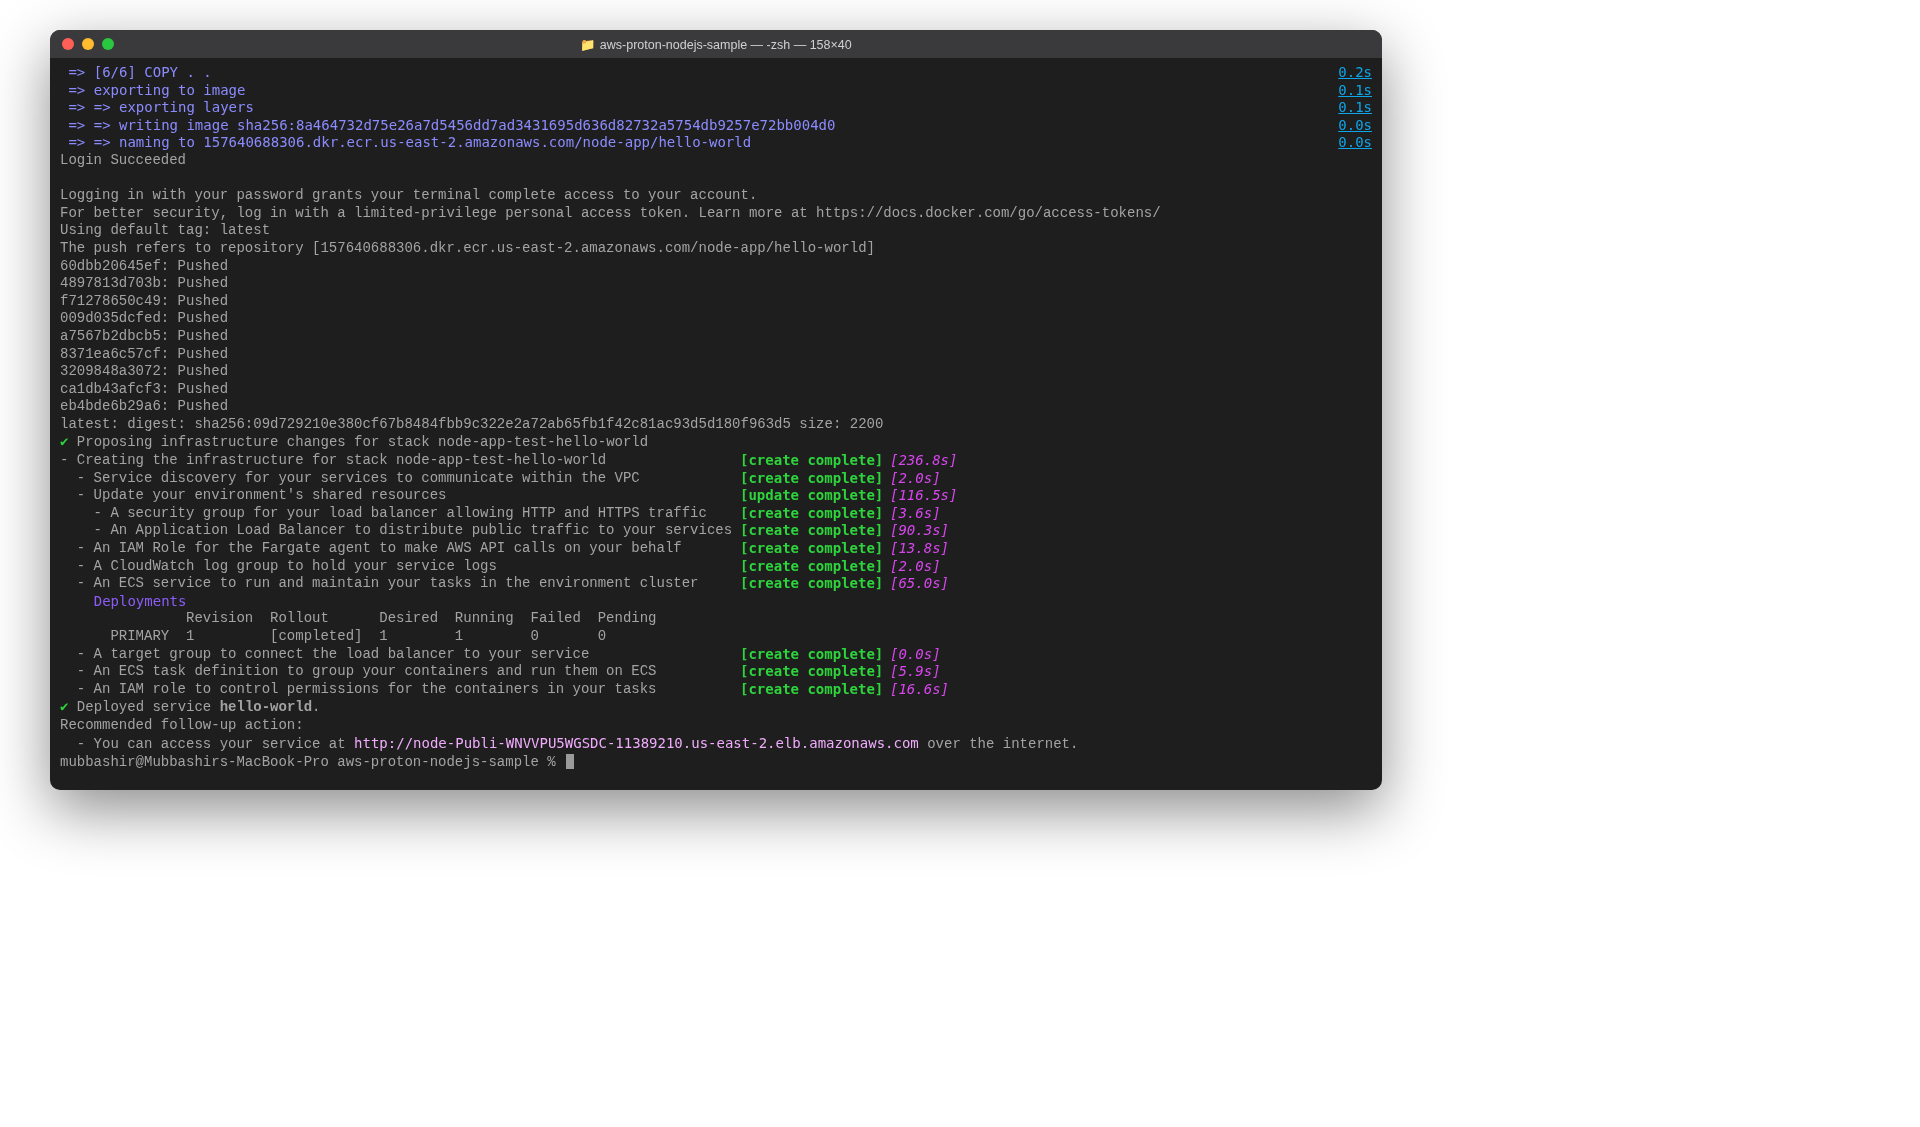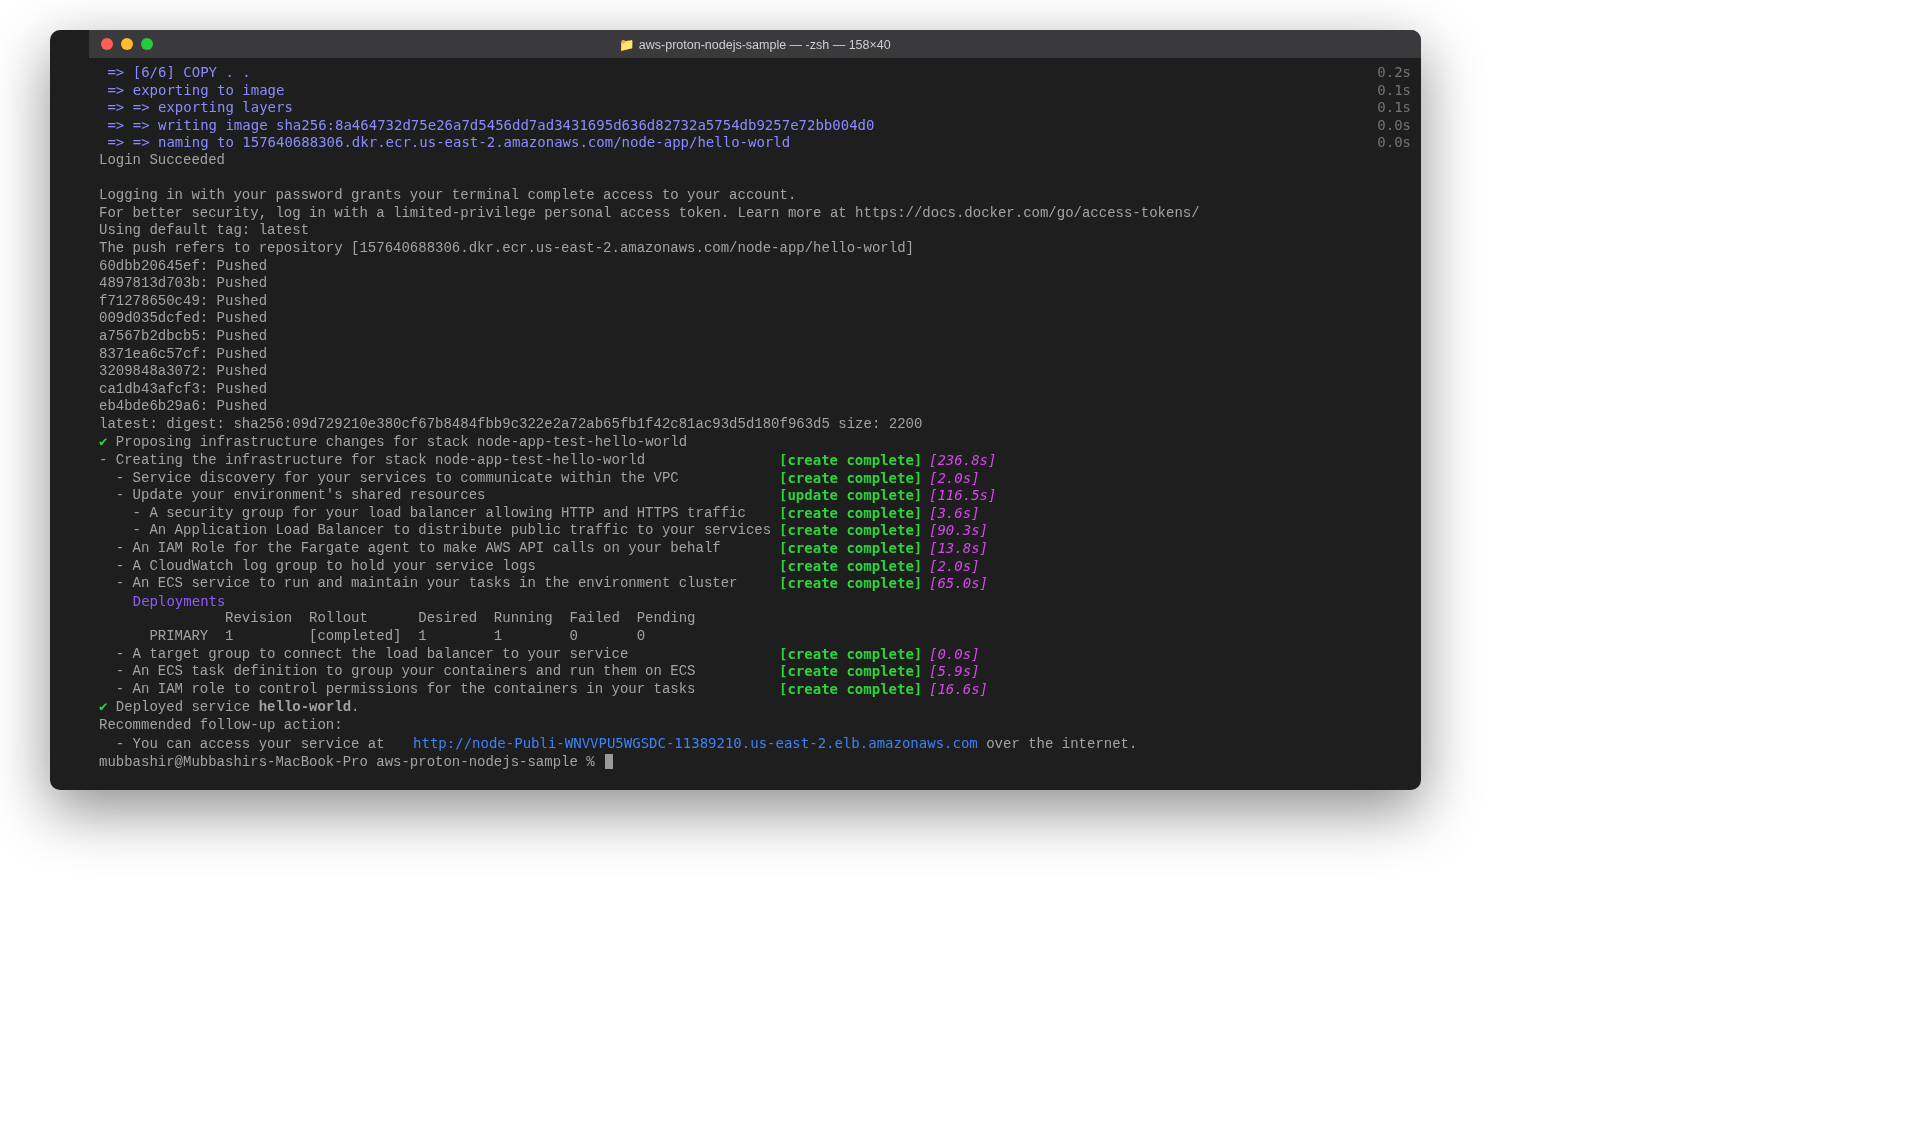--- a/index.html
+++ b/index.html
@@ -12,21 +12,20 @@
   }
   .window {
     position: absolute;
     left: 50px;
     top: 30px;
     width: 1332px;
     background: #1e1e1e;
     border-radius: 10px;
     box-shadow: 0 20px 60px rgba(0,0,0,0.45);
     overflow: hidden;
-    padding-left: 39px;
   }
   .titlebar {
     height: 28px;
     background: #3a3a3c;
     display: flex;
     align-items: center;
     position: relative;
     padding: 0 12px;
   }
   .traffic {
@@ -57,28 +56,28 @@
   .terminal {
     padding: 6px 10px 18px 10px;
     font-size: 14px;
     line-height: 17.6px;
     white-space: pre;
     color:#e8e8e8;
     font-family: "SF Mono","Menlo","Consolas",monospace;
     letter-spacing:0px;
   }
   .build { color:#8b8bff; }
-  .timing { color:#737373; }
+  .timing { color:#0ea5e9;text-decoration:underline; }
   .line { display:flex; }
   .line .l { flex:0 0 auto; }
   .line .r { margin-left:auto; }
   .white { color:#a3a3a3;font-family:Liberation Mono, monospace; }
   .green { color:#2dd43b;font-weight:bold; }
   .dim { color:#8b5cf6; }
-  .purple { color:#3b82f6;margin-left:20px; }
+  .purple { color:#f0abfc; }
   .check { color:#2dd43b; }
   .infra-row { display:flex; }
   .infra-desc { width:680px; overflow:hidden; }
   .infra-status { width:150px; }
   .infra-time { color:#d946ef;font-style:italic; }
   .cursor-block {
     display:inline-block;
     width:8px;
     height:15px;
     background:#9a9a9a;

